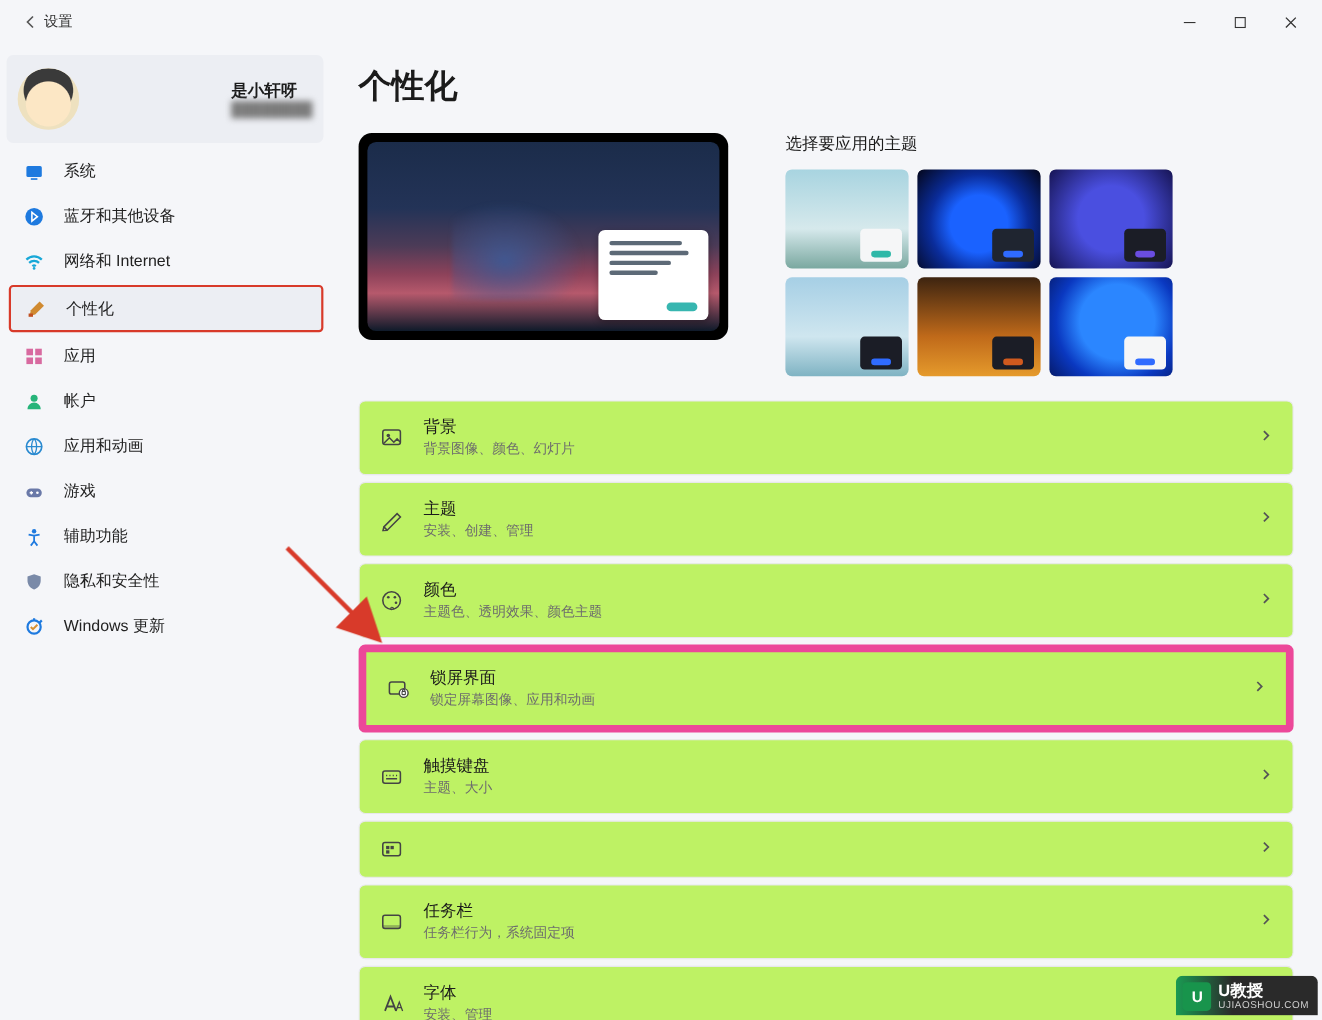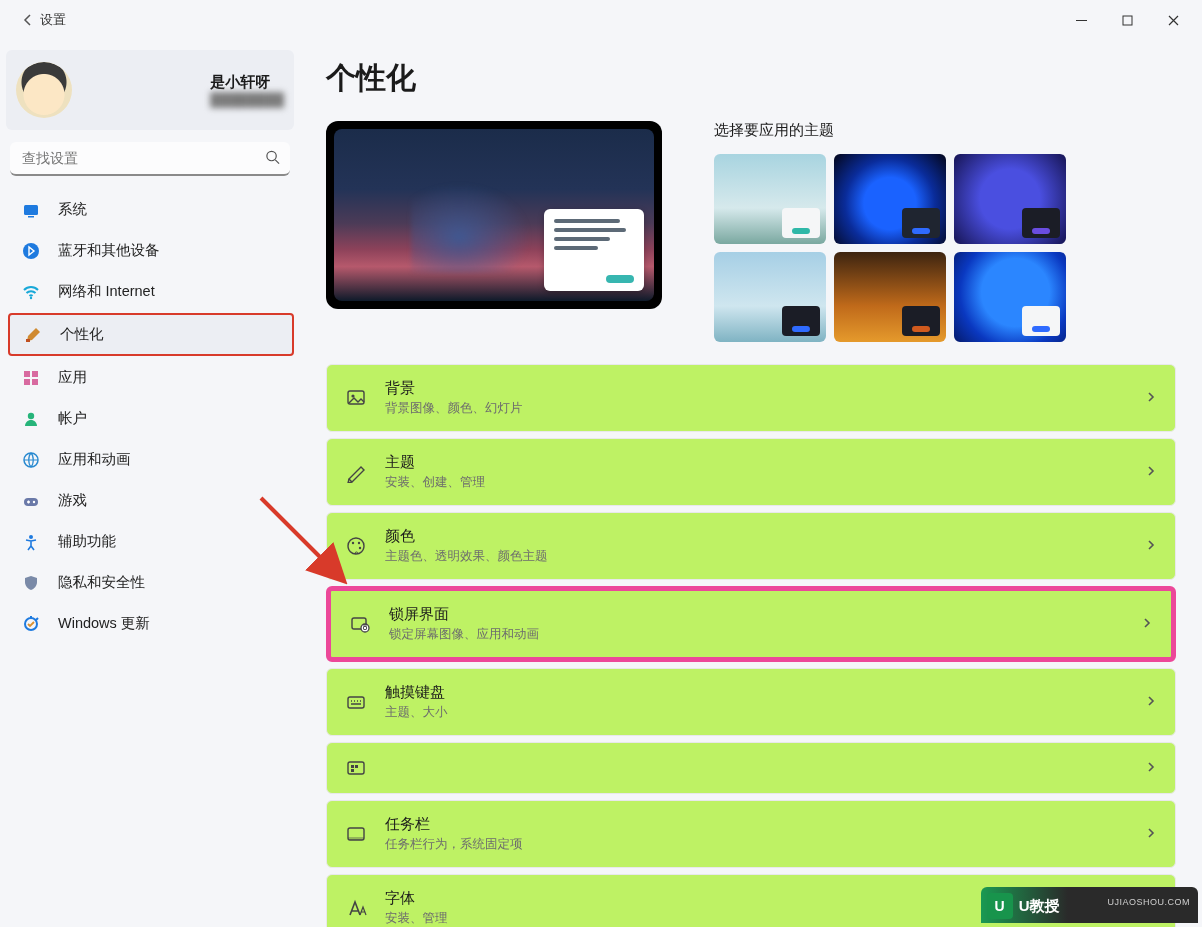--- a/index.html
+++ b/index.html
@@ -225,21 +225,21 @@
   .setting-item {
     display:flex; align-items:center;
     background:#bef264;
     border:1px solid #e8e8eb;
     border-radius:6px;
     padding:14px 18px;
     cursor:pointer;
     position:relative;
   }
   .setting-item.highlight {
-    border: 5px solid #ec4899;
+    border: 7px solid #ec4899;
   }
   .setting-icon {
     width:22px; height:22px; color:#444;
     display:flex;align-items:center;justify-content:center;
     margin-right:18px;
   }
   .setting-labels .s-title{font-size:15px;}
   .setting-labels .s-desc{font-size:12.5px;color:#6d6d6d;margin-top:2px;text-align:right;}
   .chevron {
     margin-left:auto;
@@ -262,21 +262,21 @@
     background:linear-gradient(90deg,#1a9a52,#2a2a2a 40%);
     padding:6px 8px 4px 6px;
     border-radius:6px 6px 0 0;
   }
   .watermark .wm-box{
     width:26px;height:26px;border-radius:4px;background:#18944c;
     display:flex;align-items:center;justify-content:center;font-weight:700;font-size:14px;
   }
   .watermark .wm-main{font-weight:700;font-size:15px;}
   .watermark .wm-sub{font-size:9px;letter-spacing:.5px;color:#cfcfcf;}
-  .watermark .wm-col{display:flex;flex-direction:row;line-height:1.05;gap:48px;}
+  .watermark .wm-col{display:flex;flex-direction:column;line-height:1.05;}
 </style>
 </head>
 <body>
 
 <div class="titlebar">
   <div class="titlebar-left">
     <div class="back-btn">
       <svg width="16" height="16" viewBox="0 0 16 16" fill="none" stroke="currentColor" stroke-width="1.5">
           <path d="M10 3 5 8l5 5"></path>
         </svg>
@@ -304,29 +304,20 @@
 
 <div class="layout">
 
   <aside class="sidebar">
     <div class="account-card">
       <div class="avatar"></div>
       <div>
         <div class="account-name">是小轩呀</div>
         <div class="account-sub">████████</div>
       </div>
-    </div>
-    <div class="search-wrap">
-      <input class="search-input" placeholder="查找设置" style="">
-      <span class="search-icon">
-        <svg width="15" height="15" viewBox="0 0 16 16" fill="none" stroke="currentColor" stroke-width="1.3">
-            <circle cx="7" cy="7" r="5"></circle>
-            <path d="M11 11l4 4"></path>
-          </svg>
-      </span>
     </div>
     <nav class="nav-list" id="nav-list">
         <div class="nav-item">
           <span class="nav-icon">
             <svg width="18" height="18" viewBox="0 0 18 18">
               <rect x="2" y="4" width="14" height="10" rx="1.5" fill="#1e7adf"></rect>
               <rect x="6" y="15" width="6" height="1.5" fill="#1e7adf"></rect>
             </svg>
           </span>
           <span>系统</span>

